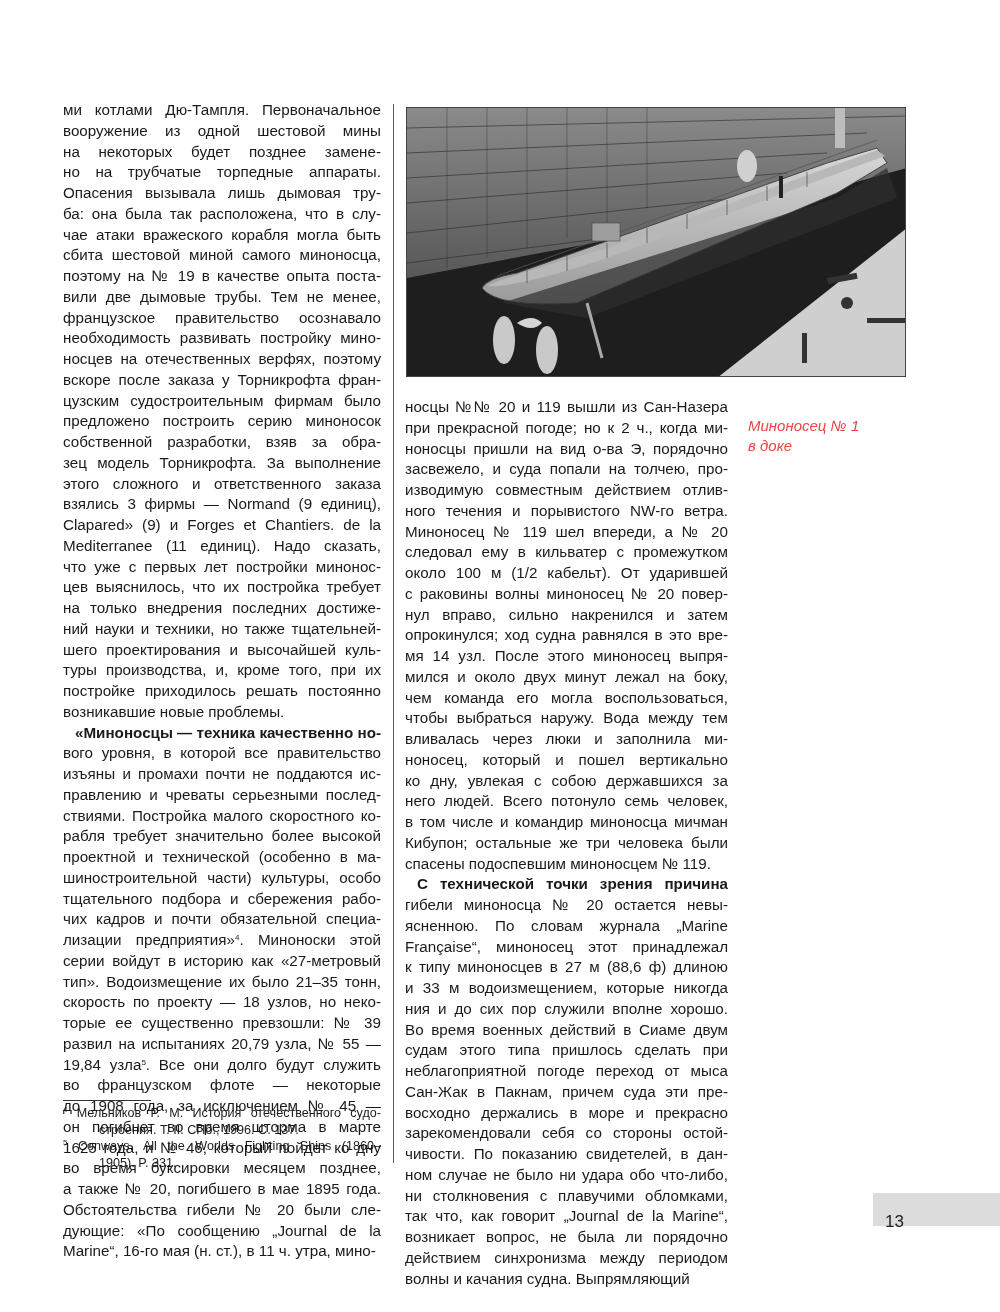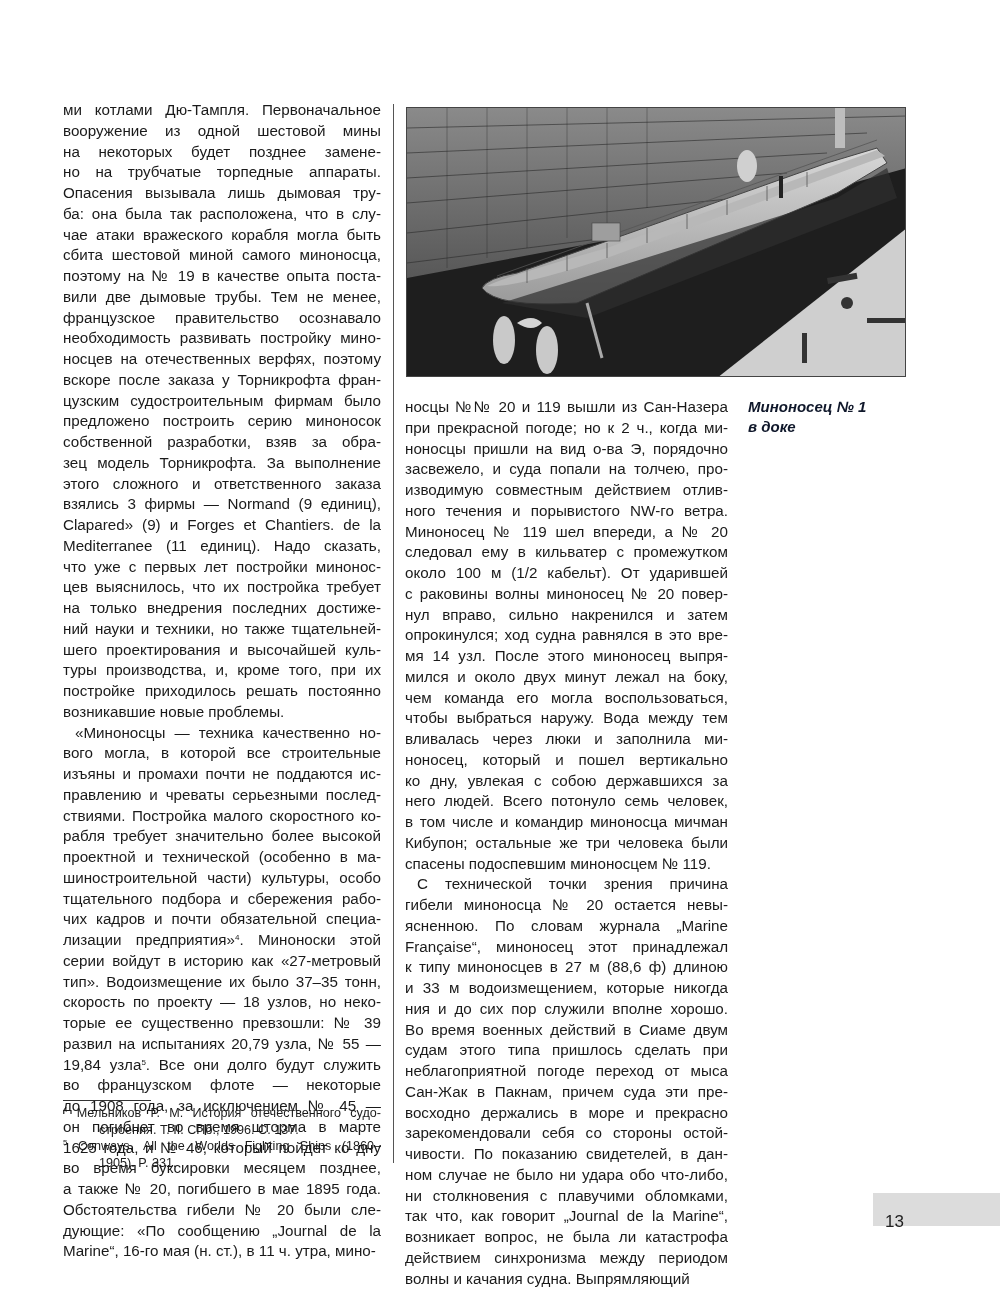--- a/index.html
+++ b/index.html
@@ -6,36 +6,36 @@
   body {
     width: 1000px; height: 1312px; background: #ffffff; position: relative; overflow: hidden;
     font-family: "Liberation Sans", sans-serif; color: #1a1a1a;
   }
   .col {
     position: absolute; font-size: 15.2px; line-height: 20.75px; text-align: justify;
     hyphens: manual;
   }
   .col .line { display: block; text-align: justify; text-align-last: justify; white-space: nowrap; overflow: visible; }
   .col .line.last { text-align-last: left; }
-  .col .line.indent { padding-left: 12px; }
+  .col .line.indent { padding-left: 12px; font-weight: bold; }
   #col-left { left: 63px; top: 100px; width: 318px; }
   #col-mid { left: 405px; top: 397px; width: 323px; }
   .rule-v { position: absolute; left: 393px; top: 104px; width: 1px; height: 1059px; background: #555; }
   .fn-rule { position: absolute; left: 63px; top: 1100px; width: 88px; height: 1px; background: #333; }
   #footnotes { position: absolute; left: 63px; top: 1105px; width: 318px; font-size: 12.6px; line-height: 16.5px; }
   #footnotes .line { display:block; white-space: nowrap; text-align: justify; text-align-last: justify; }
   #footnotes .line.last { text-align-last: left; margin-left: 36px; }
   sup { font-size: 8px; vertical-align: 5px; line-height: 0; }
   #photo {
     position: absolute; left: 406px; top: 107px; width: 500px; height: 270px;
     border: 1px solid #444; box-sizing: border-box; overflow: hidden; background: #6b6b6b;
   }
   #caption {
-    position: absolute; left: 748px; top: 397px; width: 140px;
-    font-weight: bold; font-style: italic; font-size: 15px; line-height: 20px; color: #0f172a;
+    position: absolute; left: 748px; top: 416px; width: 140px;
+    font-weight: normal; font-style: italic; font-size: 15px; line-height: 20px; color: #ef4444;
   }
   #page-number-box {
     position: absolute; left: 873px; top: 1193px; width: 127px; height: 33px; background: #dcdcdc;
   }
   #page-number {
     position: absolute; left: 12px; top: 19px; font-size: 17px; color: #222;
   }
 </style>
 </head>
 <body>
@@ -65,32 +65,32 @@
     <span class="line">Mediterranee (11 единиц). Надо сказать,</span>
     <span class="line">что уже с первых лет постройки минонос-</span>
     <span class="line">цев выяснилось, что их постройка требует</span>
     <span class="line">на только внедрения последних достиже-</span>
     <span class="line">ний науки и техники, но также тщательней-</span>
     <span class="line">шего проектирования и высочайшей куль-</span>
     <span class="line">туры производства, и, кроме того, при их</span>
     <span class="line">постройке приходилось решать постоянно</span>
     <span class="line last">возникавшие новые проблемы.</span>
     <span class="line indent">«Миноносцы — техника качественно но-</span>
-    <span class="line">вого могла, в которой все строительные</span>
+    <span class="line">вого уровня, в которой все правительство</span>
     <span class="line">изъяны и промахи почти не поддаются ис-</span>
     <span class="line">правлению и чреваты серьезными послед-</span>
     <span class="line">ствиями. Постройка малого скоростного ко-</span>
     <span class="line">рабля требует значительно более высокой</span>
     <span class="line">проектной и технической (особенно в ма-</span>
     <span class="line">шиностроительной части) культуры, особо</span>
     <span class="line">тщательного подбора и сбережения рабо-</span>
     <span class="line">чих кадров и почти обязательной специа-</span>
     <span class="line">лизации предприятия»<sup>4</sup>. Миноноски этой</span>
     <span class="line">серии войдут в историю как «27-метровый</span>
-    <span class="line">тип». Водоизмещение их было 37–35 тонн,</span>
+    <span class="line">тип». Водоизмещение их было 21–35 тонн,</span>
     <span class="line">скорость по проекту — 18 узлов, но неко-</span>
     <span class="line">торые ее существенно превзошли: № 39</span>
     <span class="line">развил на испытаниях 20,79 узла, № 55 —</span>
     <span class="line">19,84 узла<sup>5</sup>. Все они долго будут служить</span>
     <span class="line">во французском флоте — некоторые</span>
     <span class="line">до 1908 года, за исключением № 45 —</span>
     <span class="line">он погибнет во время шторма в марте</span>
     <span class="line">1625 года, и № 46, который пойдет ко дну</span>
     <span class="line">во время буксировки месяцем позднее,</span>
     <span class="line">а также № 20, погибшего в мае 1895 года.</span>
@@ -220,20 +220,20 @@
     <span class="line">Во время военных действий в Сиаме двум</span>
     <span class="line">судам этого типа пришлось сделать при</span>
     <span class="line">неблагоприятной погоде переход от мыса</span>
     <span class="line">Сан-Жак в Пакнам, причем суда эти пре-</span>
     <span class="line">восходно держались в море и прекрасно</span>
     <span class="line">зарекомендовали себя со стороны остой-</span>
     <span class="line">чивости. По показанию свидетелей, в дан-</span>
     <span class="line">ном случае не было ни удара обо что-либо,</span>
     <span class="line">ни столкновения с плавучими обломками,</span>
     <span class="line">так что, как говорит „Journal de la Marine“,</span>
-    <span class="line">возникает вопрос, не была ли катастрофа</span>
+    <span class="line">возникает вопрос, не была ли порядочно</span>
     <span class="line">действием синхронизма между периодом</span>
     <span class="line last">волны и качания судна. Выпрямляющий</span>
   </div>
 
 <div id="page-number-box">
   <span id="page-number">13</span>
 </div>
 
 </body></html>

